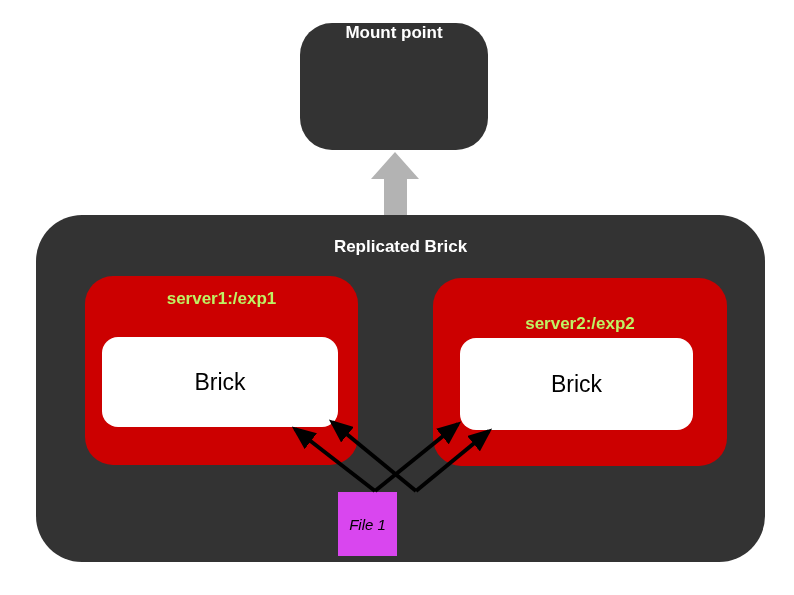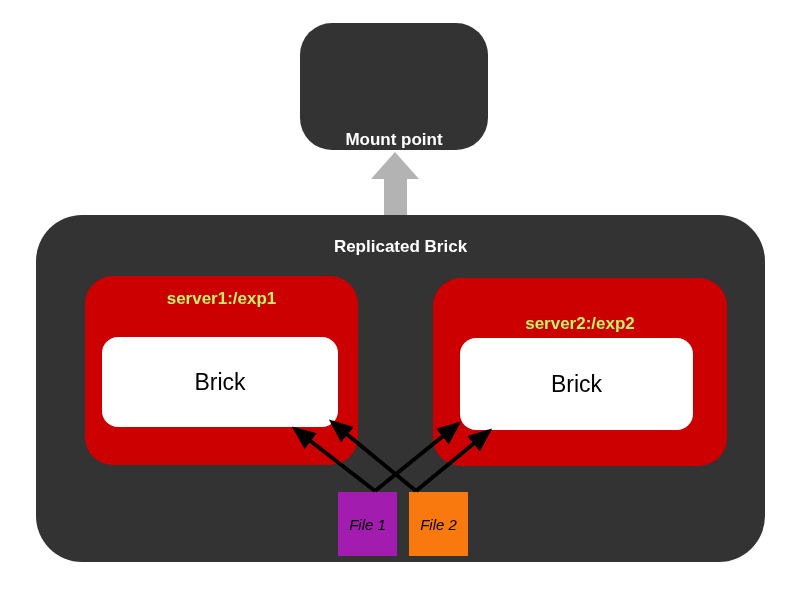--- a/index.html
+++ b/index.html
@@ -16,21 +16,21 @@
     overflow: hidden;
   }
   
   .mount-box {
     position: absolute;
     left: 300px; top: 23px;
     width: 188px; height: 127px;
     background: #333333;
     border-radius: 32px;
     display: flex;
-    align-items: flex-end;
+    align-items: flex-start;
     justify-content: center;
   }
   .mount-box span {
     color: #ffffff;
     font-weight: bold;
     font-size: 17px;
   }
   
   .mount-arrow {
     position: absolute;
@@ -91,21 +91,21 @@
     font-size: 23px;
   }
   
   .file-box {
     position: absolute;
     width: 59px; height: 64px;
     display: flex;
     align-items: center;
     justify-content: center;
   }
-  .file1 { left: 338px; top: 492px; background: #a21caf; }
+  .file1 { left: 338px; top: 492px; background: #d946ef; }
   .file2 { left: 409px; top: 492px; background: #f9790f; }
   .file-box span {
     color: #000000;
     font-style: italic;
     font-size: 15px;
   }
   
   .arrows {
     position: absolute;
     left: 0; top: 0;
@@ -140,23 +140,20 @@
   <div class="server-box server2">
     <div class="server-label">server2:/exp2</div>
   </div>
   <div class="brick brick2">
     <span>Brick</span>
   </div>
 
   <div class="file-box file1">
     <span>File 1</span>
   </div>
-  <div class="file-box file2">
-    <span>File 2</span>
-  </div>
 
   <svg class="arrows" viewBox="0 0 794 595">
     <defs>
       <marker id="ah" markerWidth="6" markerHeight="5" refX="5" refY="2.5" orient="auto">
         <path d="M0,0 L6,2.5 L0,5 z" fill="#000000"></path>
       </marker>
     </defs>
     <line x1="375" y1="491" x2="295" y2="429" stroke="#000000" stroke-width="4" marker-end="url(#ah)"></line>
     <line x1="375" y1="491" x2="458" y2="424" stroke="#000000" stroke-width="4" marker-end="url(#ah)"></line>
     <line x1="416" y1="491" x2="332" y2="422" stroke="#000000" stroke-width="4" marker-end="url(#ah)"></line>

